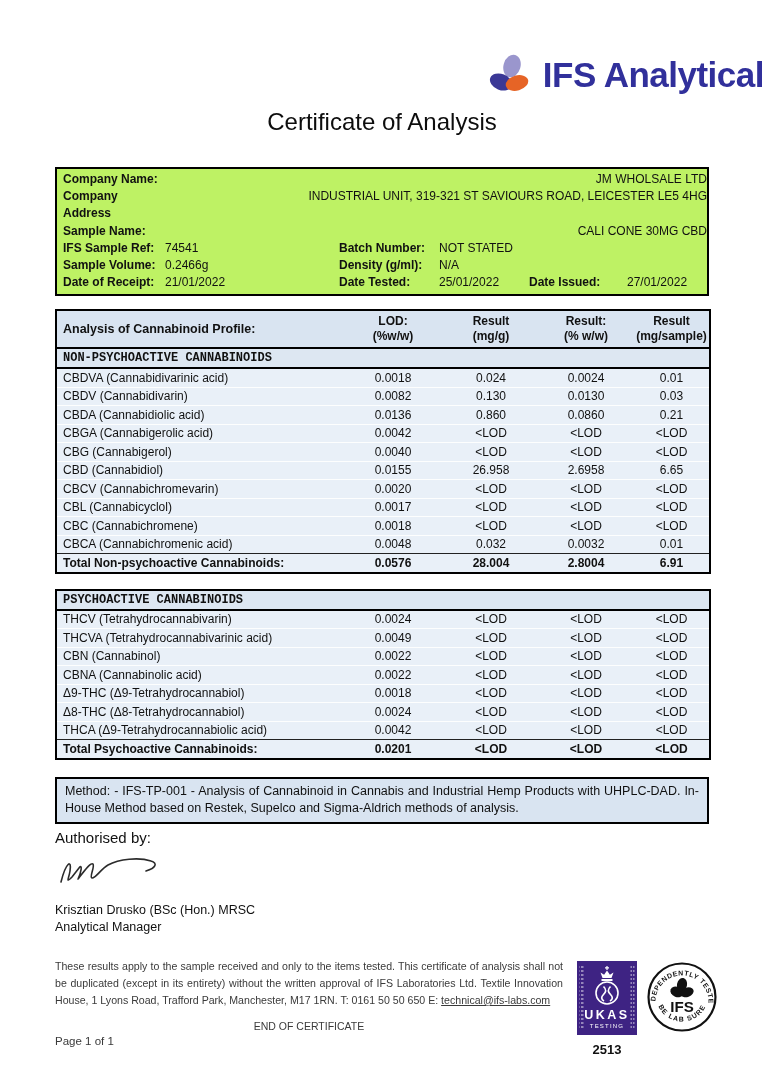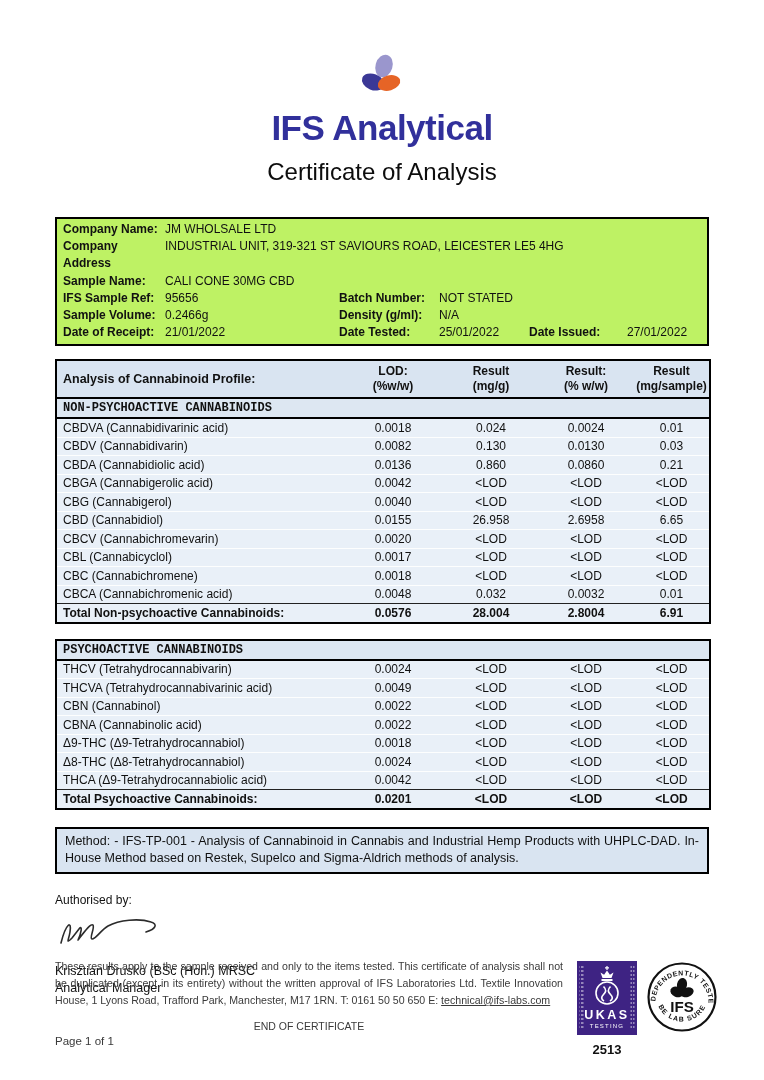--- a/index.html
+++ b/index.html
@@ -1,31 +1,31 @@
 <!DOCTYPE html>
 <html><head>
 <meta charset="utf-8">
 <style>
   * { margin:0; padding:0; box-sizing:border-box; }
   body { background:#888; font-family:"Liberation Sans","DejaVu Sans",sans-serif; }
   .page { position:relative; width:764px; height:1080px; background:#fff; margin:0 auto; overflow:hidden; color:#111; }
 
   
-  .brand-row { display:flex; justify-content:space-between; align-items:center; gap:10px; padding-top:52px;flex-direction:column; }
+  .brand-row { display:flex; justify-content:flex-end; align-items:center; gap:10px; padding-top:52px; }
   .brand-text { font-size:35px; font-weight:bold; color:#31309b; letter-spacing:-0.5px; }
   .doc-title { text-align:center; font-size:24px; font-weight:400; color:#0d0d0d; margin-top:10px; }
 
   .content { margin:0 55px; }
 
   
   .company-box { margin-top:31px; border:2px solid #000; background:#bef264; padding:2px 0 3px 0;
     display:grid; grid-template-columns:108px 174px 100px 90px 98px 1fr; font-size:12px; line-height:17.2px; }
   .company-box .lbl { font-weight:bold; padding-left:6px; }
   .company-box .lbl2 { font-weight:bold; }
-  .c-span { grid-column:2 / 7; }
+  .c-span { grid-column:2 / 7;text-align:right; }
   .c-span4 { grid-column:4 / 7; }
 
   
   table.analysis { width:100%; border-collapse:collapse; table-layout:fixed; border:2px solid #000; font-size:12px;padding-left:16px; }
   table.analysis col.c-name { width:286px; }
   table.analysis col.c2 { width:102px; }
   table.analysis col.c3 { width:94px; }
   table.analysis col.c4 { width:96px; }
   table.analysis col.c5 { width:76px; }
   table.analysis thead { background:#d9e4f1; border-bottom:2px solid #000; }
@@ -38,21 +38,21 @@
   tbody.rows-body td.num { text-align:center; padding-left:0; }
   tbody.rows-body tr.bold { font-weight:bold; border-top:1px solid #222; }
   .tbl-gap1 { height:13px; } .tbl-gap2 { height:15px; }
 
   
   .method-box { margin-top:17px; border:2px solid #000; background:#d9e4f1; padding:4px 8px 5px 8px;
     font-size:12.5px; line-height:17px; text-align:justify; }
   .method-box .m-lbl { font-weight:normal; }
 
   
-  .auth-label { margin-top:19px; font-size:12px; }
+  .auth-label { margin-top:5px; font-size:15px; }
   .sig-wrap { margin-top:4px; height:44px; }
   .sig-name { font-size:12.5px; margin-top:8px; line-height:17px; }
 
   
   .footer { position:absolute; left:55px; top:958px; width:667px; display:flex; gap:14px; }
   .foot-left { width:508px; }
   .disclaimer { font-size:10.6px; line-height:1.6; color:#3a3a3a; text-align:justify; }
   .disclaimer a { color:#3a3a3a; }
   .end-cert { text-align:center; font-size:10.5px; color:#3a3a3a; margin-top:11px; }
   .page-num { font-size:11.5px; color:#3a3a3a; margin-top:3px; }
@@ -81,21 +81,21 @@
       <div class="lbl">Company Name:</div>
       <div class="c-span">JM WHOLSALE LTD</div>
 
       <div class="lbl">Company Address</div>
       <div class="c-span">INDUSTRIAL UNIT, 319-321 ST SAVIOURS ROAD, LEICESTER LE5 4HG</div>
 
       <div class="lbl">Sample Name:</div>
       <div class="c-span">CALI CONE 30MG CBD</div>
 
       <div class="lbl">IFS Sample Ref:</div>
-      <div>95656</div>
+      <div>74541</div>
       <div class="lbl2">Batch Number:</div>
       <div class="c-span4">NOT STATED</div>
 
       <div class="lbl">Sample Volume:</div>
       <div>0.2466g</div>
       <div class="lbl2">Density (g/ml):</div>
       <div class="c-span4">N/A</div>
 
       <div class="lbl">Date of Receipt:</div>
       <div>21/01/2022</div>

